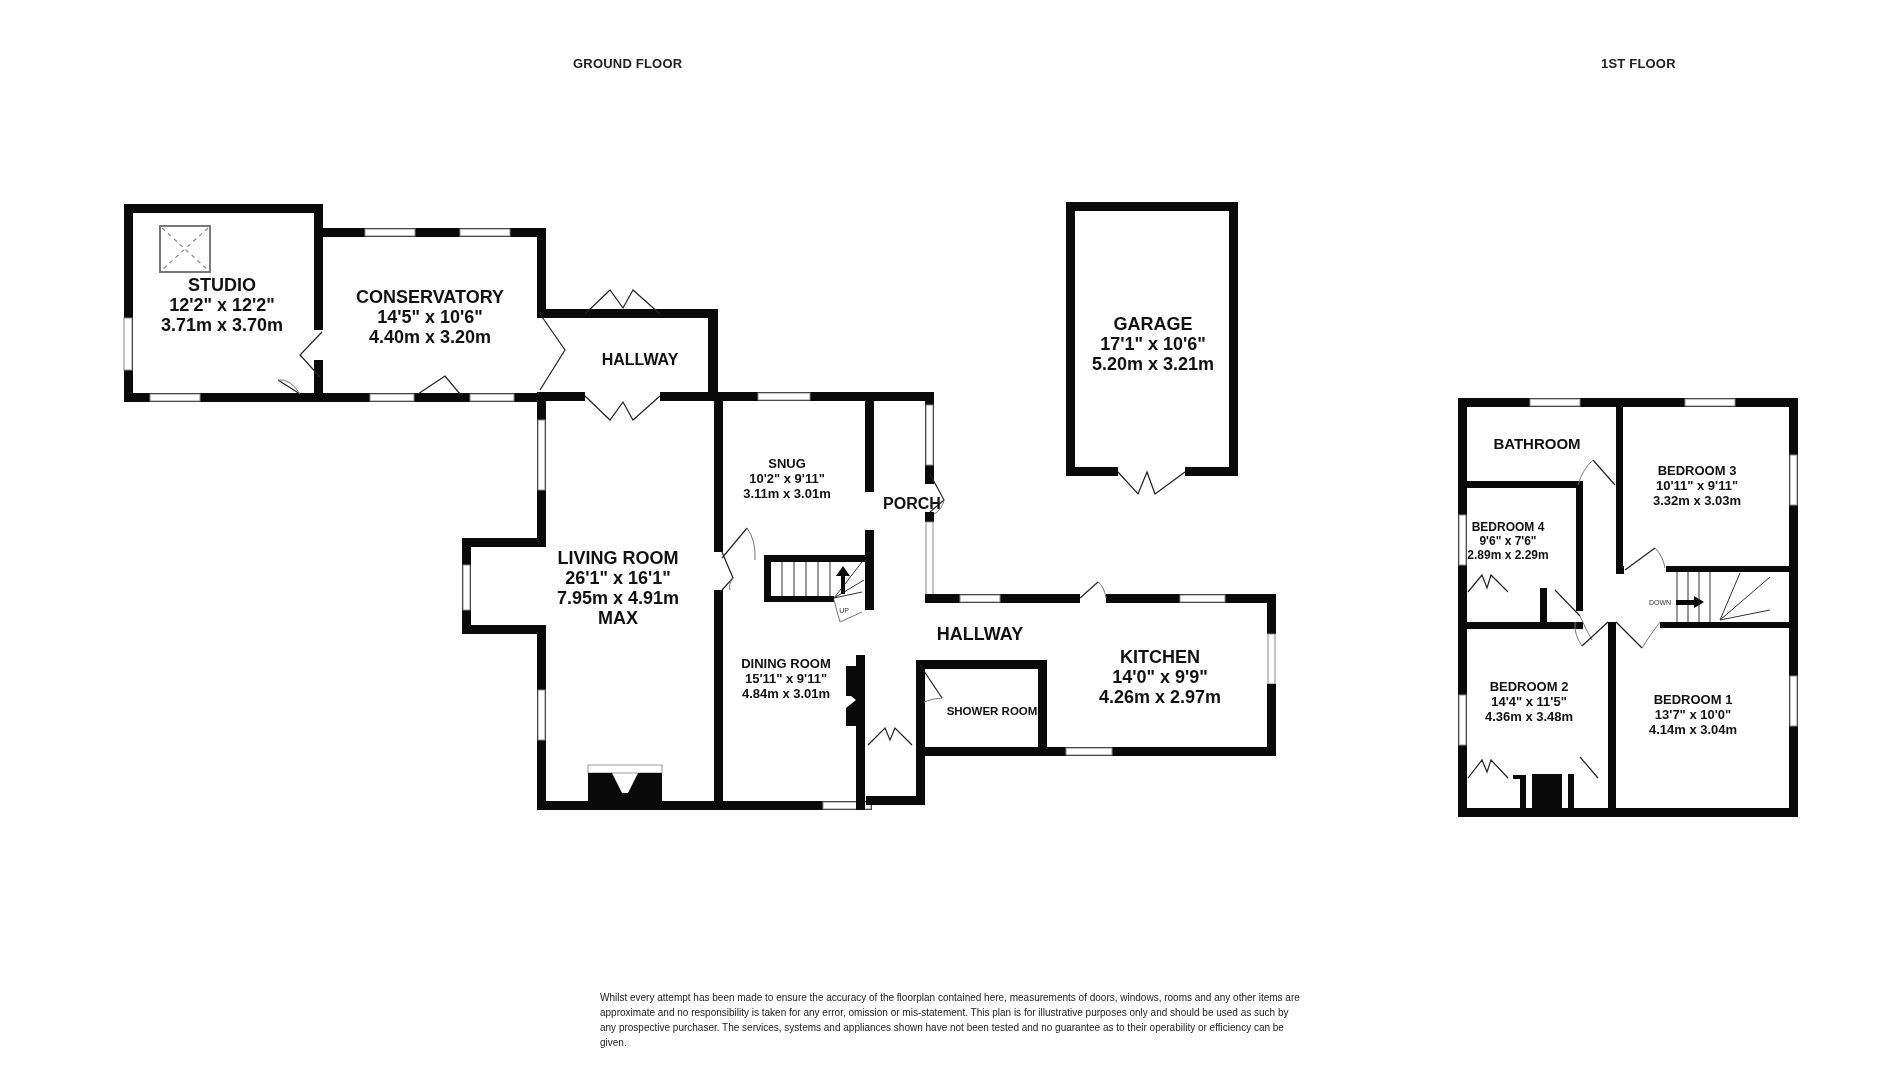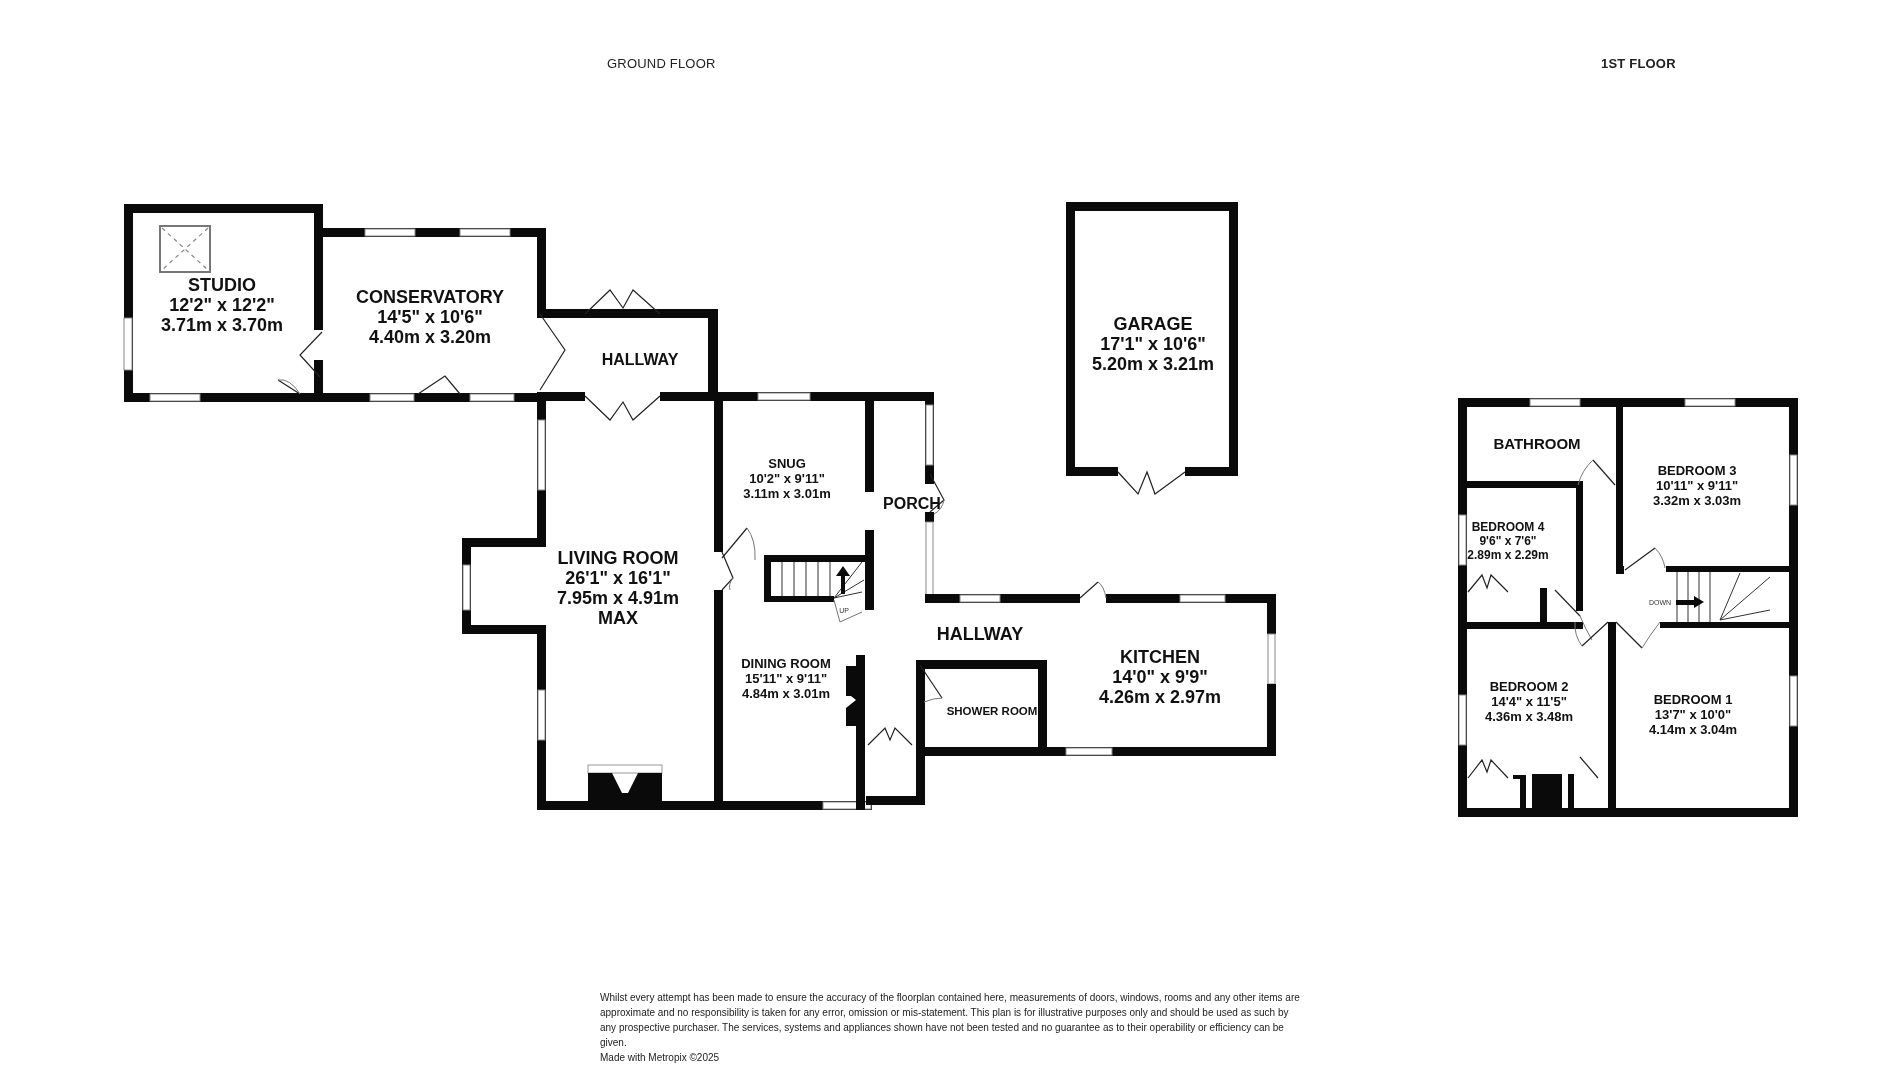--- a/index.html
+++ b/index.html
@@ -9,21 +9,21 @@
   .wall { fill: #0a0a0a; }
   .win { fill: #ffffff; stroke: #888; stroke-width: 1; }
   .door { fill: none; stroke: #222; stroke-width: 1.2; }
   .arc { fill: none; stroke: #777; stroke-width: 1; }
   .lbl { font-family: "Liberation Sans", sans-serif; font-weight: bold; fill: #111; text-anchor: middle; }
   .disclaimer { position: absolute; left: 600px; top: 990px; width: 700px; text-align: left; font-size: 10px; line-height: 15px; color: #222; font-family: "Liberation Sans", sans-serif; }
 </style>
 </head>
 <body>
 
-<div class="floor-title" style="left:607px; top:56px;">GROUND FLOOR</div>
+<div class="floor-title" style="left:573px; top:56px;font-weight:bold;">GROUND FLOOR</div>
 <div class="floor-title" style="left:1601px; top:56px;font-weight:bold;">1ST FLOOR</div>
 
 <svg class="plan" width="1901" height="1080" viewBox="0 0 1901 1080">
 
   <g>
 
     <g>
       <rect class="wall" x="124" y="204" width="199" height="9"></rect>
       <rect class="wall" x="124" y="204" width="9" height="198"></rect>
       <rect class="wall" x="314" y="204" width="9" height="26"></rect>
@@ -262,14 +262,13 @@
     <g>
       <text class="lbl" x="1693" y="704" font-size="13">BEDROOM 1</text>
       <text class="lbl" x="1693" y="719" font-size="13">13'7"  x 10'0"</text>
       <text class="lbl" x="1693" y="734" font-size="13">4.14m  x 3.04m</text>
     </g>
   </g>
 </svg>
 
 <div class="disclaimer">
   <div>Whilst every attempt has been made to ensure the accuracy of the floorplan contained here, measurements of doors, windows, rooms and any other items are approximate and no responsibility is taken for any error, omission or mis-statement. This plan is for illustrative purposes only and should be used as such by any prospective purchaser. The services, systems and appliances shown have not been tested and no guarantee as to their operability or efficiency can be given.</div>
-  <div>Made with Metropix ©2025</div>
 </div>
 
 </body></html>

